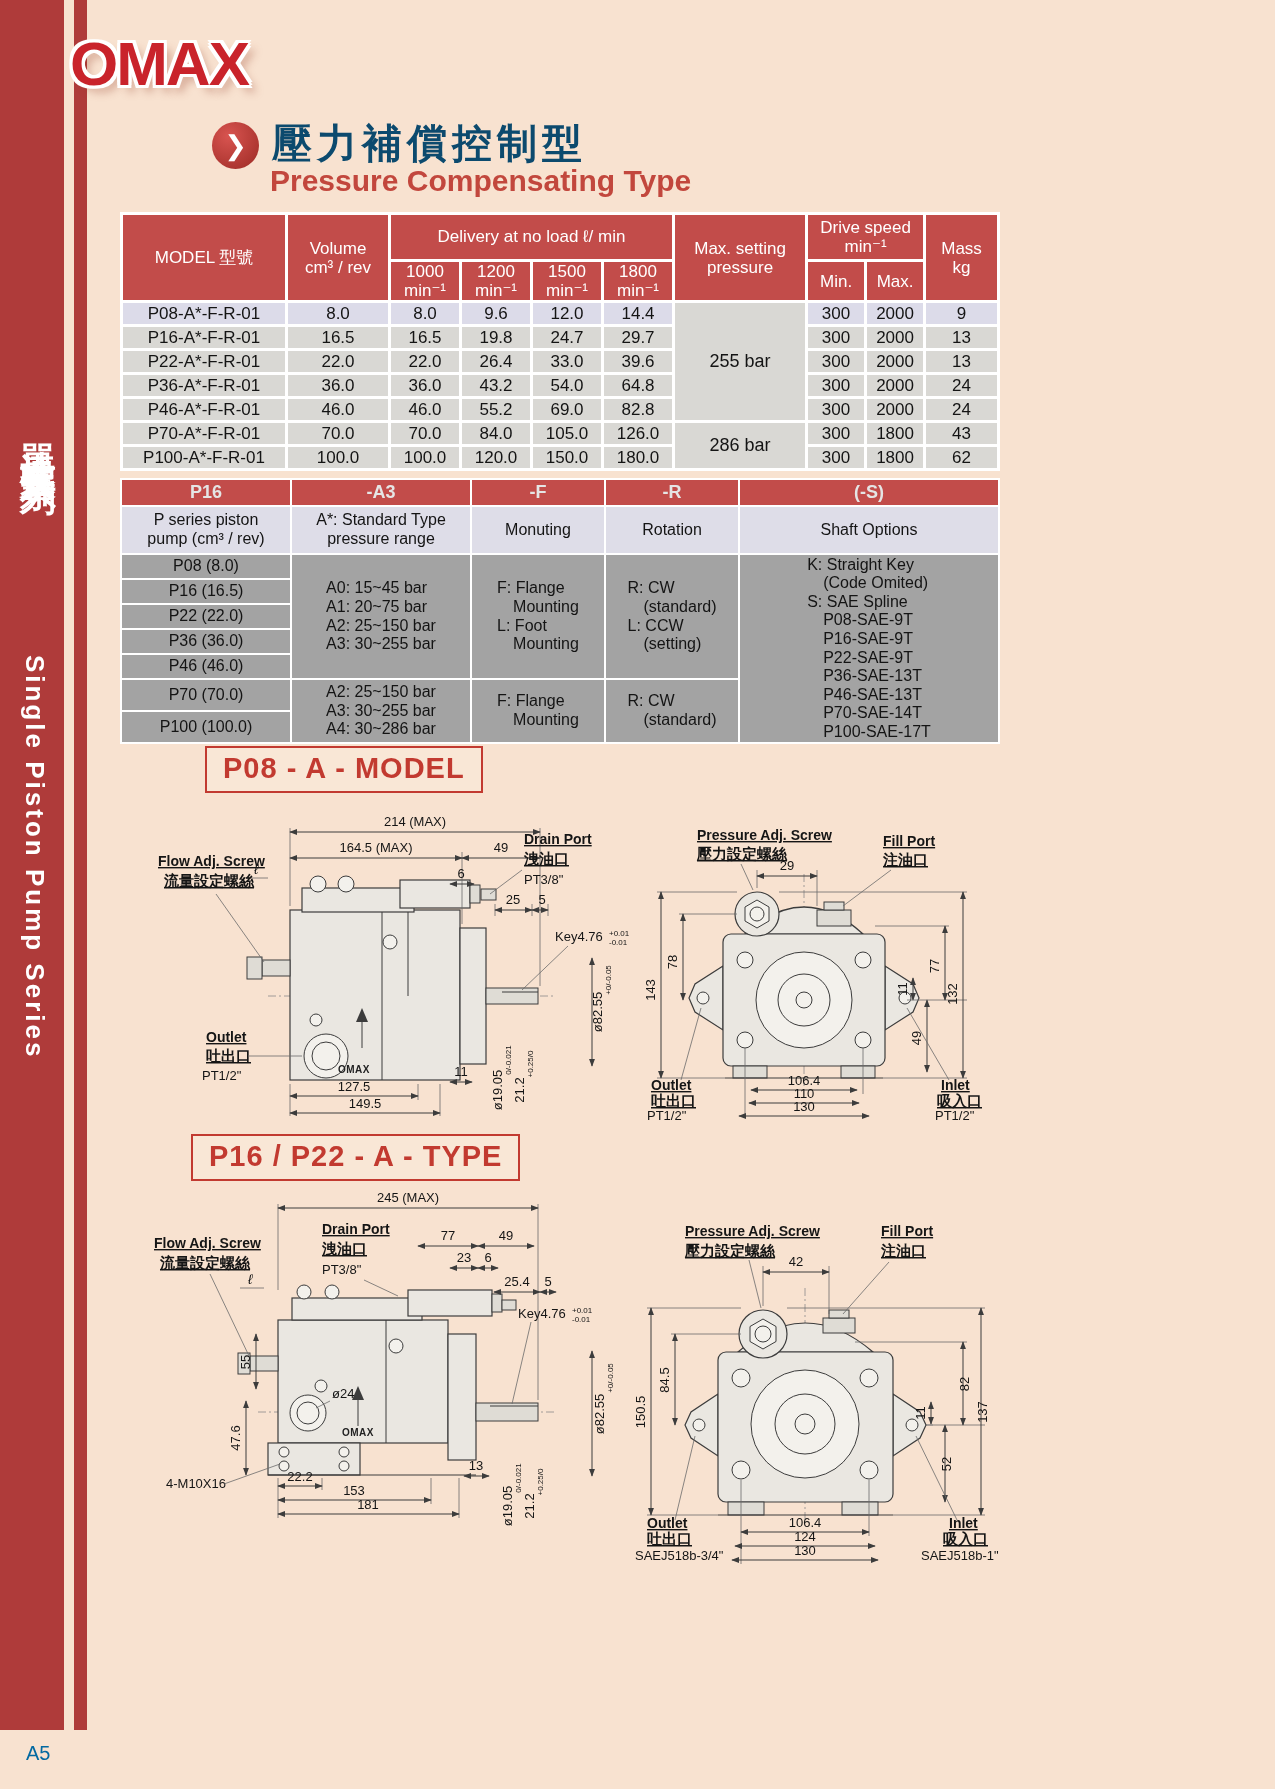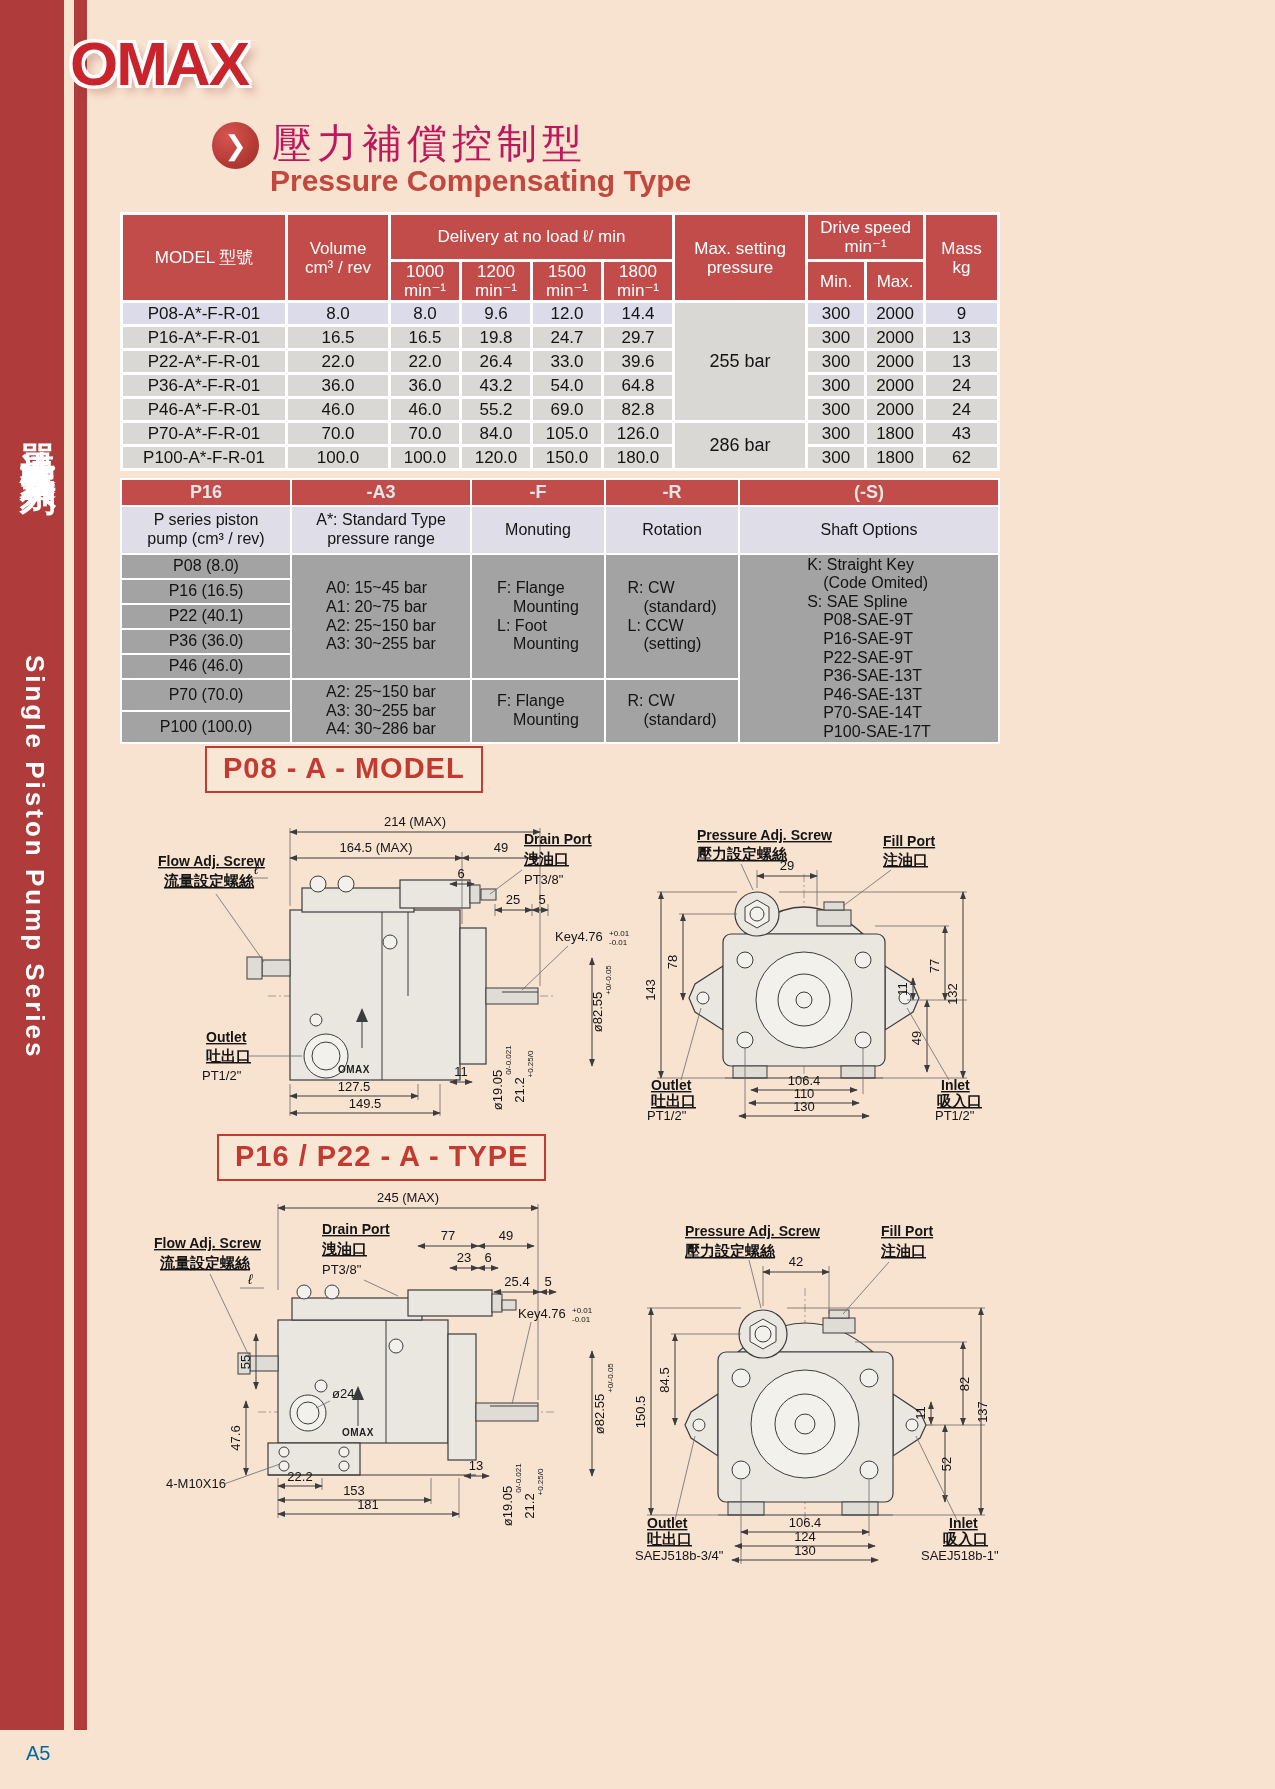--- a/index.html
+++ b/index.html
@@ -14,41 +14,41 @@
   .side-en{left:19px;top:655px;color:#fff;font-size:26px;font-weight:bold;
            writing-mode:vertical-rl;letter-spacing:3px}
   .pageno{left:26px;top:1742px;font-size:20px;color:#0369a1}
   
   .logo{left:70px;top:28px;font-size:62px;font-weight:bold;color:#c9232b;letter-spacing:-2px;
         text-shadow:3px 3px 0 #fff,-3px -3px 0 #fff,3px -3px 0 #fff,-3px 3px 0 #fff,
         3px 0 0 #fff,-3px 0 0 #fff,0 3px 0 #fff,0 -3px 0 #fff,7px 7px 9px rgba(150,60,40,.35)}
   .ticon{left:212px;top:122px;width:47px;height:47px;border-radius:50%;
          background:radial-gradient(circle at 35% 30%,#d85450,#9c2a24);color:#fff;
          font-size:27px;font-weight:bold;display:flex;align-items:center;justify-content:center}
-  .title-cn{left:272px;top:116px;font-size:40px;font-weight:normal;color:#be185d;letter-spacing:5px}
+  .title-cn{left:272px;top:116px;font-size:40px;font-weight:bold;color:#0c4a6e;letter-spacing:5px}
   .title-en{left:270px;top:164px;font-size:30px;font-weight:bold;color:#c2473d}
   
   table{border-collapse:separate;background:#fff;table-layout:fixed}
   td{text-align:center;vertical-align:middle;padding:0;color:#141414;overflow:hidden}
   .spec{left:120px;top:212px;width:880px;border-spacing:3px}
   .spec td{font-size:17px;background:#d9d8d4;line-height:1.12}
   .spec .hd{background:#c24c4a;color:#fff}
   .spec .tint{background:#dcdbe9}
   .spec .pcell{font-size:18px}
   .code{left:120px;top:478px;width:880px;border-spacing:2px}
   .code td{font-size:16px;background:#a3a3a3;line-height:1.16}
   .code .hd{background:#c24c4a;color:#e5e5e5;font-size:18px;font-weight:bold}
   .code .sub{background:#dedde8}
   .list{display:inline-block;text-align:left}
   .ind{padding-left:16px}
   
   .secbox{border:2px solid #c23a30;color:#c23a30;font-weight:bold;font-size:29px;
           padding:4px 16px 6px 16px;background:#f9e7d6;letter-spacing:1px}
   .sec1{left:205px;top:746px}
-  .sec2{left:217px;top:1134px}
+  .sec2{left:191px;top:1134px}
   
   .dwg{position:absolute}
   .dl{stroke:#3c3c3c;stroke-width:1;fill:none}
   .xl{stroke:#6b6b6b;stroke-width:0.8;fill:none}
   .cl{stroke:#8a8a8a;stroke-width:0.8;stroke-dasharray:8 3 2 3;fill:none}
   .bd{fill:#eae7e1;stroke:#3c3c3c;stroke-width:1.2}
   .bd2{fill:#dfdcd5;stroke:#3c3c3c;stroke-width:1}
   .hole{fill:#f3f1ec;stroke:#3c3c3c;stroke-width:1}
   svg text{font-family:"Liberation Sans","DejaVu Sans",sans-serif}
   .dt{font-size:13px;fill:#151515}
@@ -275,21 +275,21 @@
         <div class="ind">P46-SAE-13T</div>
         <div class="ind">P70-SAE-14T</div>
         <div class="ind">P100-SAE-17T</div>
       </div>
     </td>
   </tr>
   <tr style="height:23px">
         <td>P16 (16.5)</td>
       </tr>
   <tr style="height:23px">
-        <td>P22 (40.1)</td>
+        <td>P22 (22.0)</td>
       </tr>
   <tr style="height:23px">
         <td>P36 (36.0)</td>
       </tr>
   <tr style="height:23px">
         <td>P46 (46.0)</td>
       </tr>
   <tr style="height:30px">
     <td>P70 (70.0)</td>
     <td rowspan="2">

